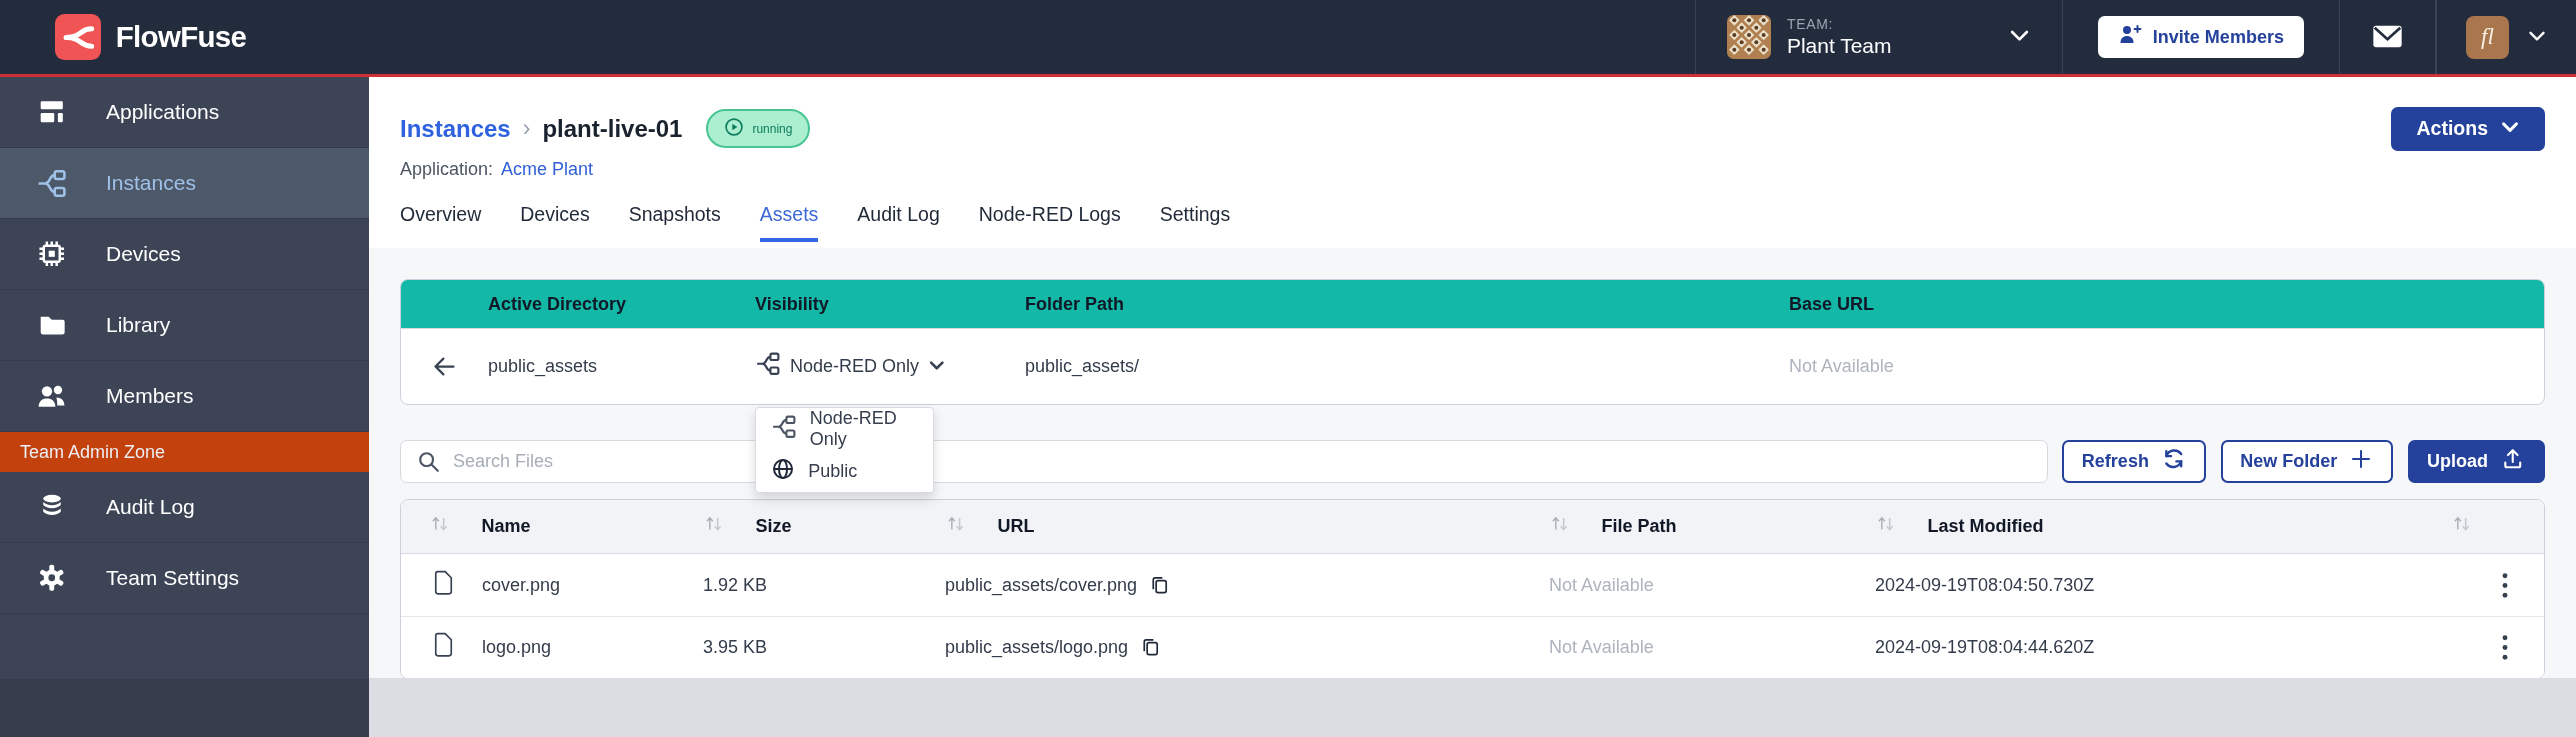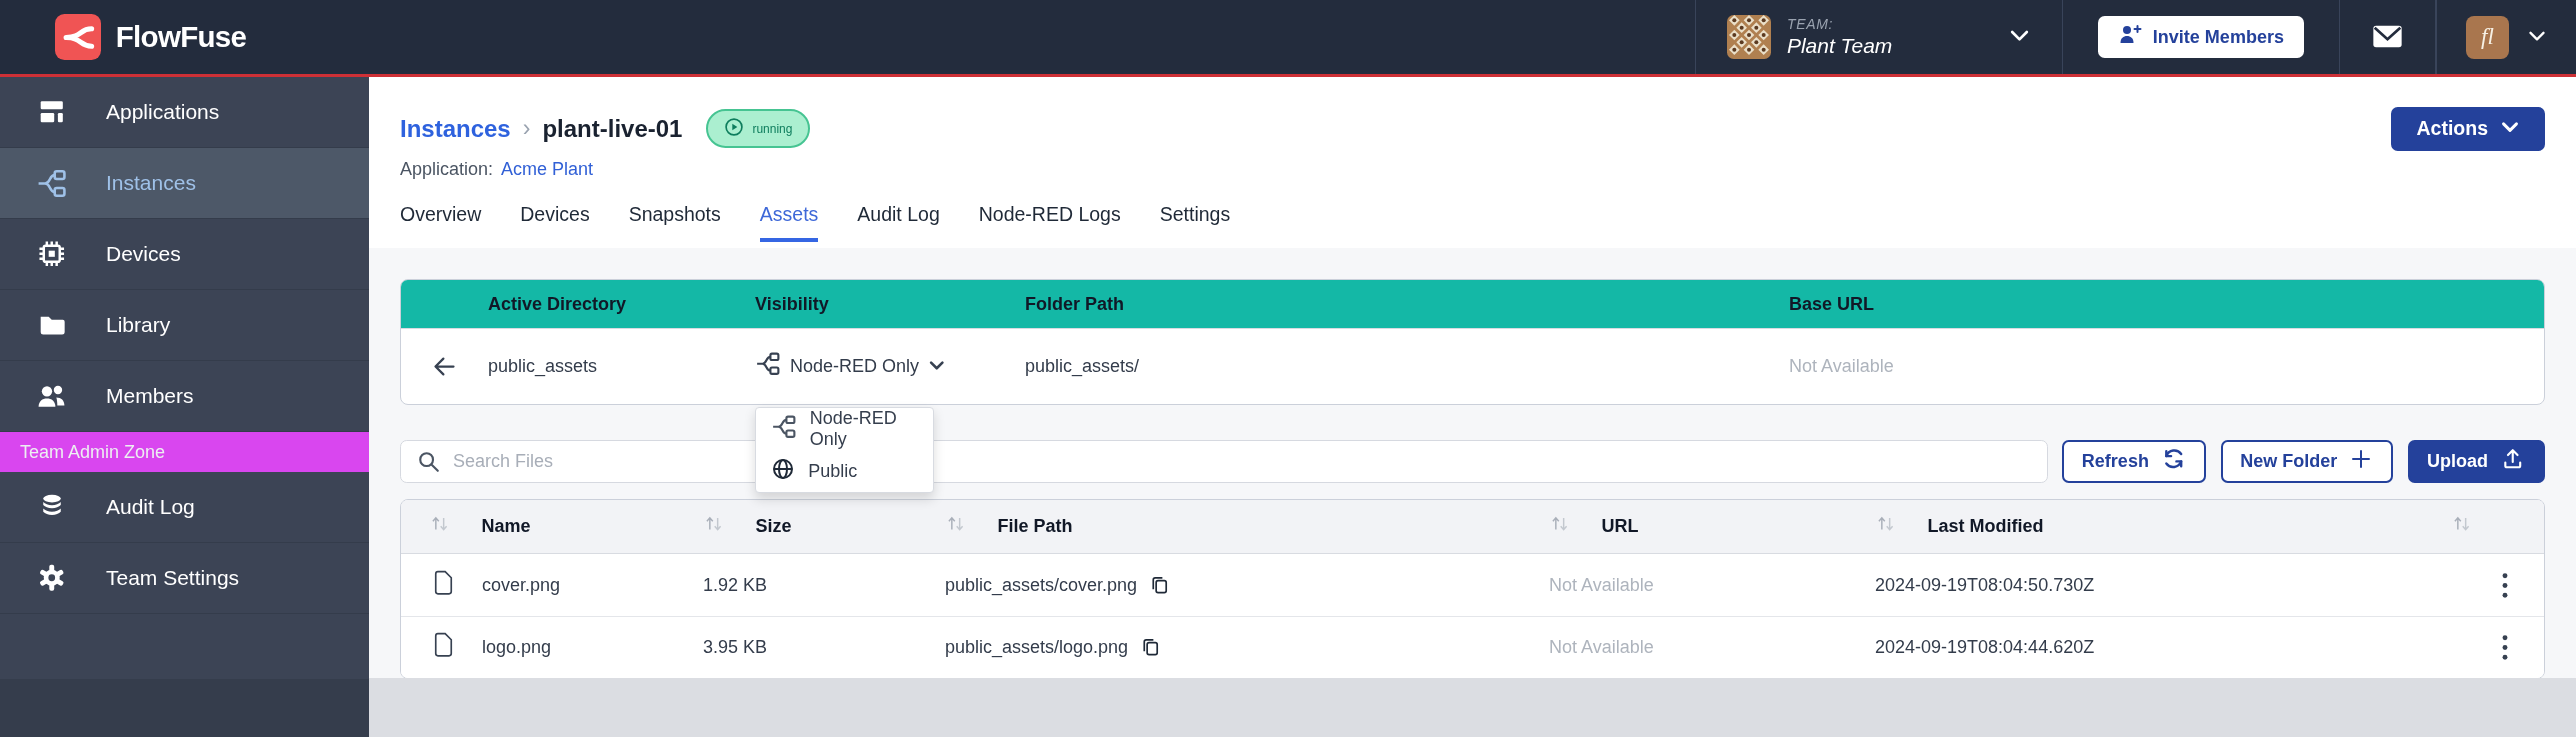--- a/index.html
+++ b/index.html
@@ -11,40 +11,40 @@
   .topbar { position:absolute; top:0; left:0; width:2576px; height:77px;
     background:#232C3D; border-bottom:3.4px solid #CE3036; display:flex; align-items:center; }
   .logo-wrap { display:flex; align-items:center; gap:14.8px; padding-left:55px; }
   .logo-mark { width:46px; height:46px; background:#F05454; border-radius:9.4px; display:flex; align-items:center; justify-content:center; }
   .logo-text { color:#FFFFFF; font-size:29.5px; font-weight:700; letter-spacing:-0.7px; }
   .topbar-right { margin-left:auto; display:flex; align-items:stretch; height:100%; }
   .tb-sect { display:flex; align-items:center; }
   .tb-divider { width:1.3px; background:#39445A; height:100%; }
   .team-selector { gap:16px; padding:0 31px; cursor:pointer; min-width:366px; }
   .team-avatar { width:44px; height:44px; border-radius:6.7px; overflow:hidden; flex:0 0 auto; }
-  .team-meta { display:flex; flex-direction:column; gap:2.7px;font-style:italic; }
+  .team-meta { display:flex; flex-direction:column; gap:2.7px; }
   .team-label { color:#9AA3B0; font-size:14px; letter-spacing:0.7px; }
   .team-name { color:#FFFFFF; font-size:21px; }
   .team-chevron { margin-left:auto; }
   .invite-wrap { padding:0 35px; }
   .invite-btn { background:#FFFFFF; border-radius:6.7px; height:42px; padding:0 20px;
     display:flex; align-items:center; gap:10.7px; color:#24419B; font-size:18px; font-weight:700; cursor:pointer; border:none; }
   .mail-wrap { padding:0 32px; }
   .avatar-wrap { padding:0 29.5px; gap:17.5px; }
   .user-avatar { width:43px; height:43px; border-radius:8px; background:#A9764E; color:#F7F1E5;
     display:flex; align-items:center; justify-content:center; font-family:"Liberation Serif", serif;
     font-style:italic; font-size:23px; }
 
   
   .sidebar { position:absolute; top:77px; left:0; width:369px; height:660px; background:#3C4455; display:flex; flex-direction:column; }
   .side-item { height:71px; display:flex; align-items:center; gap:39px; padding-left:36px;
     color:#FFFFFF; font-size:21px; border-bottom:0.7px solid #343C4B; cursor:pointer; }
   .side-item .sicon { width:31px; height:31px; flex:0 0 auto; display:flex; align-items:center; justify-content:center; }
   .side-item.active { background:#4D5868; color:#9FC1E8; }
-  .zone-label { height:40px; background:#d946ef; display:flex; align-items:center; padding-left:20px;
+  .zone-label { height:40px; background:#c2410c; display:flex; align-items:center; padding-left:20px;
     color:#EDEFF2; font-size:18px; }
   .side-bottom-shade { margin-top:auto; height:58px; background:rgba(0,0,0,0.10); }
 
   
   .main { position:absolute; top:77px; left:369px; width:2207px; height:660px; display:flex; flex-direction:column; }
   .page-head { background:#FFFFFF; height:171px; padding:29.5px 31px 0 31px; }
   .crumb-row { display:flex; align-items:center; }
   .breadcrumb { display:flex; align-items:center; gap:12px; font-size:24px; font-weight:700; }
   .crumb-root { color:#2E62DE; cursor:pointer; }
   .crumb-sep { color:#9AA3B0; font-weight:400; font-size:23px; }
@@ -439,28 +439,28 @@
                   <path d="M8 13 L14 6 L20 13 M14 6 V30" fill="none" stroke="#A9AFB9" stroke-width="3"></path>
                   <path d="M24 23 L30 30 L36 23 M30 30 V6" fill="none" stroke="#C3C8CF" stroke-width="3"></path>
                 </svg></span>
             <span>Size</span>
           </span>
           <span class="fh-cell" style="padding-left:0">
             <span class="sort"><svg width="21.5" height="21.5" viewBox="0 0 44 36">
                   <path d="M8 13 L14 6 L20 13 M14 6 V30" fill="none" stroke="#A9AFB9" stroke-width="3"></path>
                   <path d="M24 23 L30 30 L36 23 M30 30 V6" fill="none" stroke="#C3C8CF" stroke-width="3"></path>
                 </svg></span>
-            <span>File Path</span>
+            <span>URL</span>
           </span>
           <span class="fh-cell" style="padding-left:0">
             <span class="sort"><svg width="21.5" height="21.5" viewBox="0 0 44 36">
                   <path d="M8 13 L14 6 L20 13 M14 6 V30" fill="none" stroke="#A9AFB9" stroke-width="3"></path>
                   <path d="M24 23 L30 30 L36 23 M30 30 V6" fill="none" stroke="#C3C8CF" stroke-width="3"></path>
                 </svg></span>
-            <span>URL</span>
+            <span>File Path</span>
           </span>
           <span class="fh-cell" style="padding-left:0">
             <span class="sort"><svg width="21.5" height="21.5" viewBox="0 0 44 36">
                   <path d="M8 13 L14 6 L20 13 M14 6 V30" fill="none" stroke="#A9AFB9" stroke-width="3"></path>
                   <path d="M24 23 L30 30 L36 23 M30 30 V6" fill="none" stroke="#C3C8CF" stroke-width="3"></path>
                 </svg></span>
             <span>Last Modified</span>
           </span>
           <span class="fh-cell sort-only-cell">
             <span class="sort"><svg width="21.5" height="21.5" viewBox="0 0 44 36">

